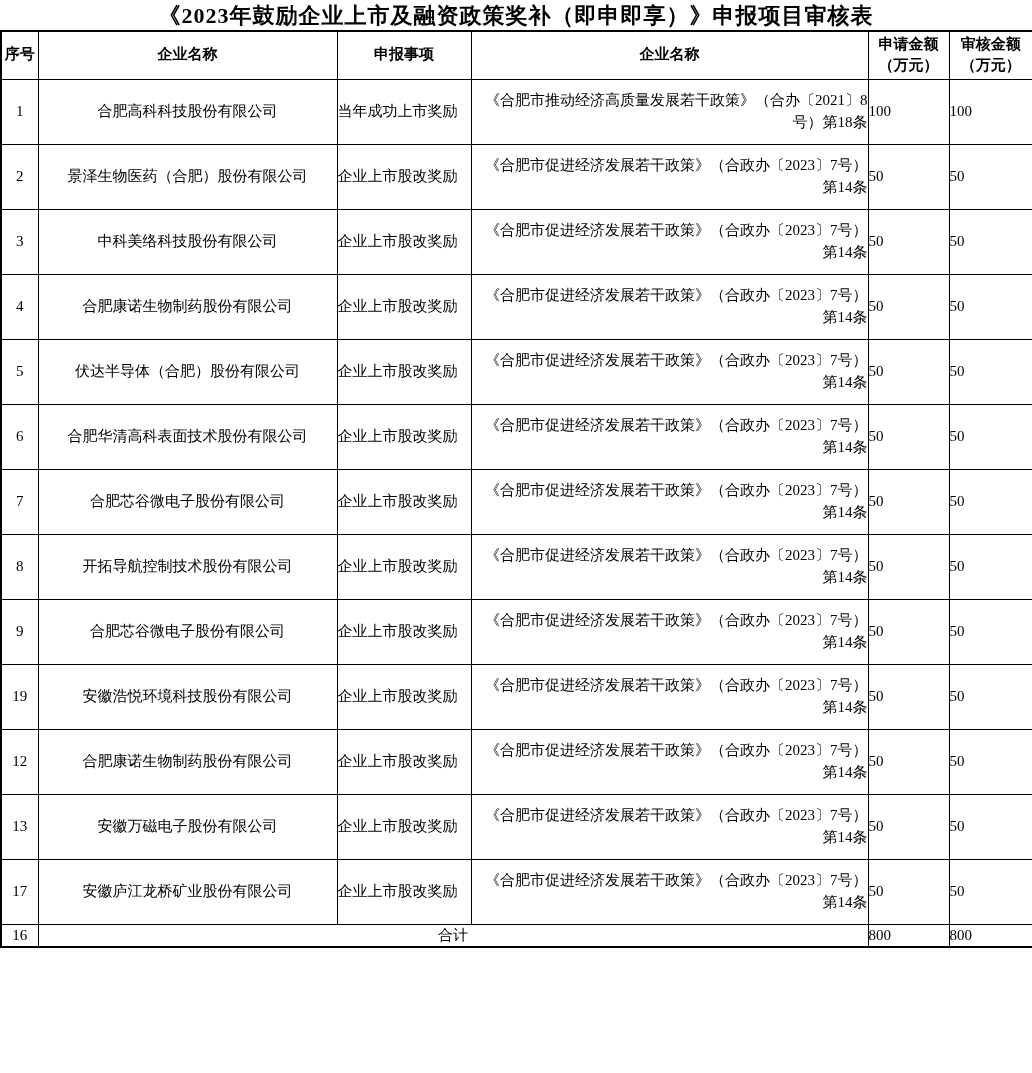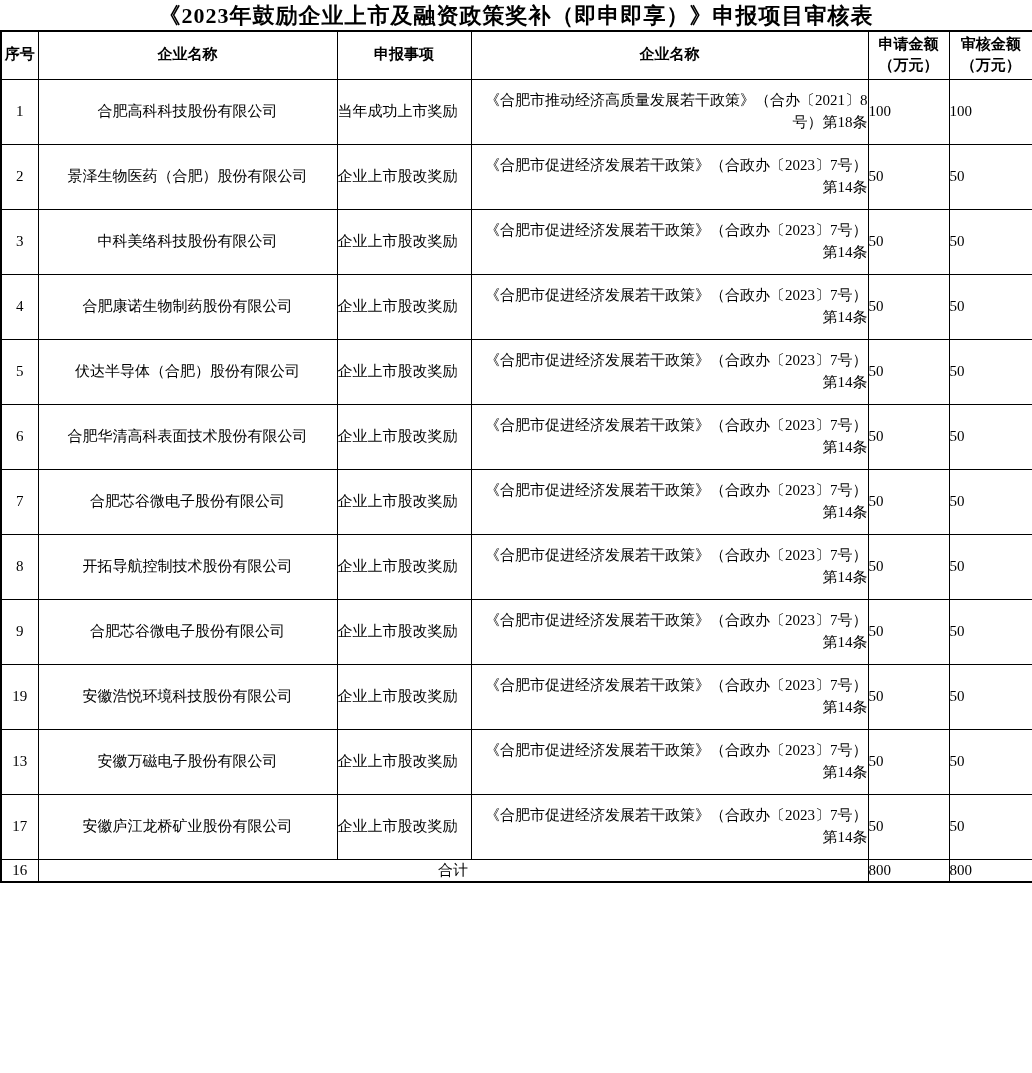--- a/index.html
+++ b/index.html
@@ -163,20 +163,28 @@
   </tr>
       <tr class="data-row">
     <td class="c-index">19</td>
     <td class="c-company">安徽浩悦环境科技股份有限公司</td>
     <td class="c-matter">企业上市股改奖励</td>
     <td class="c-policy">《合肥市促进经济发展若干政策》（合政办〔2023〕7号）第14条</td>
     <td class="c-amount">50</td>
     <td class="c-amount">50</td>
   </tr>
       <tr class="data-row">
+    <td class="c-index">12</td>
+    <td class="c-company">合肥康诺生物制药股份有限公司</td>
+    <td class="c-matter">企业上市股改奖励</td>
+    <td class="c-policy">《合肥市促进经济发展若干政策》（合政办〔2023〕7号）第14条</td>
+    <td class="c-amount">50</td>
+    <td class="c-amount">50</td>
+  </tr>
+      <tr class="data-row">
     <td class="c-index">13</td>
     <td class="c-company">安徽万磁电子股份有限公司</td>
     <td class="c-matter">企业上市股改奖励</td>
     <td class="c-policy">《合肥市促进经济发展若干政策》（合政办〔2023〕7号）第14条</td>
     <td class="c-amount">50</td>
     <td class="c-amount">50</td>
   </tr>
       <tr class="data-row">
     <td class="c-index">17</td>
     <td class="c-company">安徽庐江龙桥矿业股份有限公司</td>

